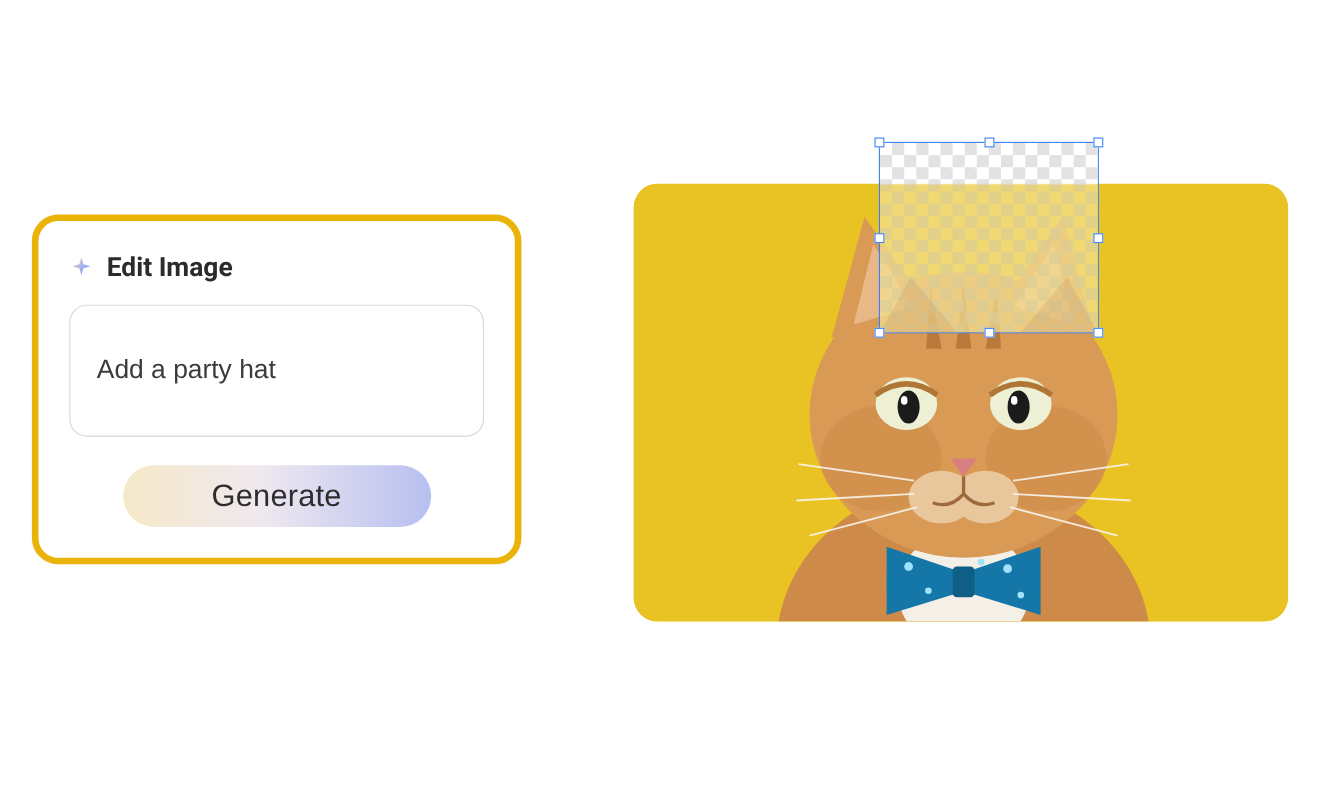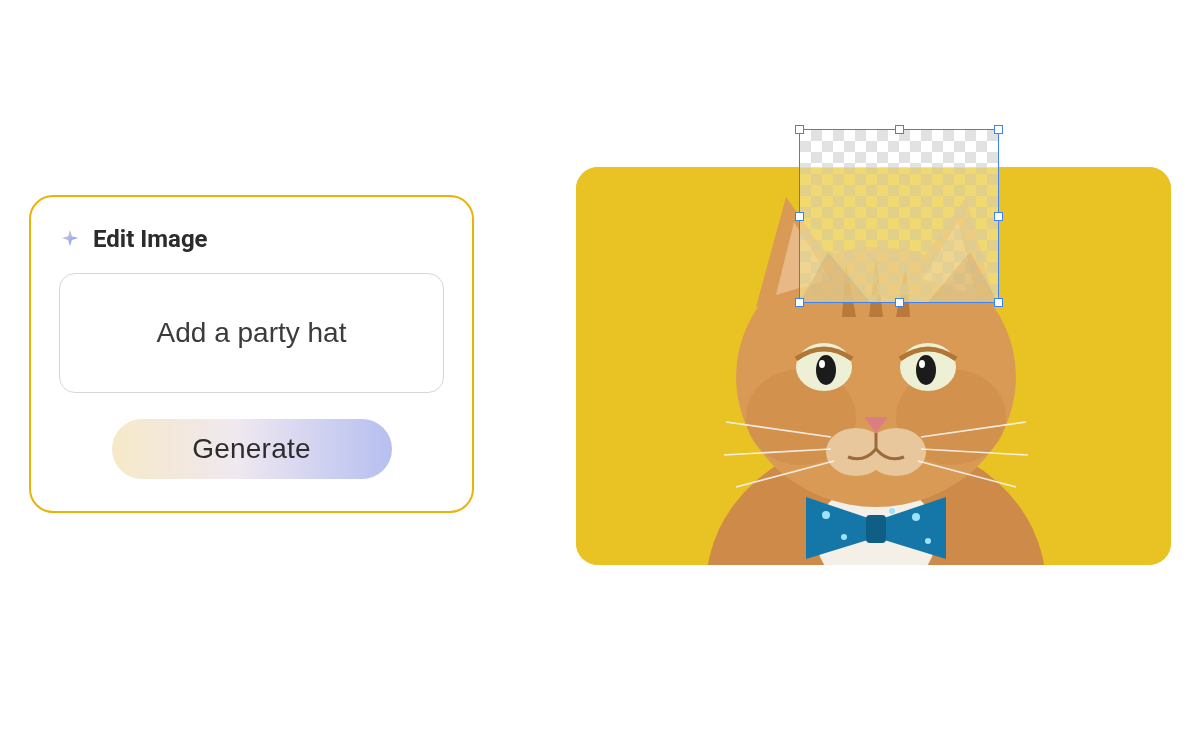--- a/index.html
+++ b/index.html
@@ -13,21 +13,21 @@
   }
 
   
   .panel {
     position: absolute;
     left: 29px;
     top: 195px;
     width: 445px;
     height: 318px;
     background: #ffffff;
-    border: 2px solid #eab308;
+    border: 6px solid #eab308;
     border-radius: 24px;
     padding: 28px 28px 28px 28px;
     box-shadow: 0 1px 3px rgba(0,0,0,0.02);
     display: flex;
     flex-direction: column;
   }
   .panel-header {
     display: flex;
     align-items: center;
     gap: 12px;
@@ -48,27 +48,26 @@
     height: 120px;
     border: 1px solid #d7d7d7;
     border-radius: 16px;
     display: flex;
     align-items: center;
     justify-content: center;
     padding: 0 24px;
     margin-bottom: 26px;
   }
   .prompt-text {
-    font-size: 28px;
+    font-size: 24px;
     color: #3b3b3b;
     font-weight: 400;
     border: none;
     outline: none;
     width: 100%;
-    text-align: center;
     background: transparent;
   }
   .generate-btn {
     align-self: center;
     width: 280px;
     height: 60px;
     border: none;
     border-radius: 40px;
     background: linear-gradient(90deg, #f6e9c8 0%, #efe8f0 45%, #b6bff0 100%);
     font-size: 28px;

